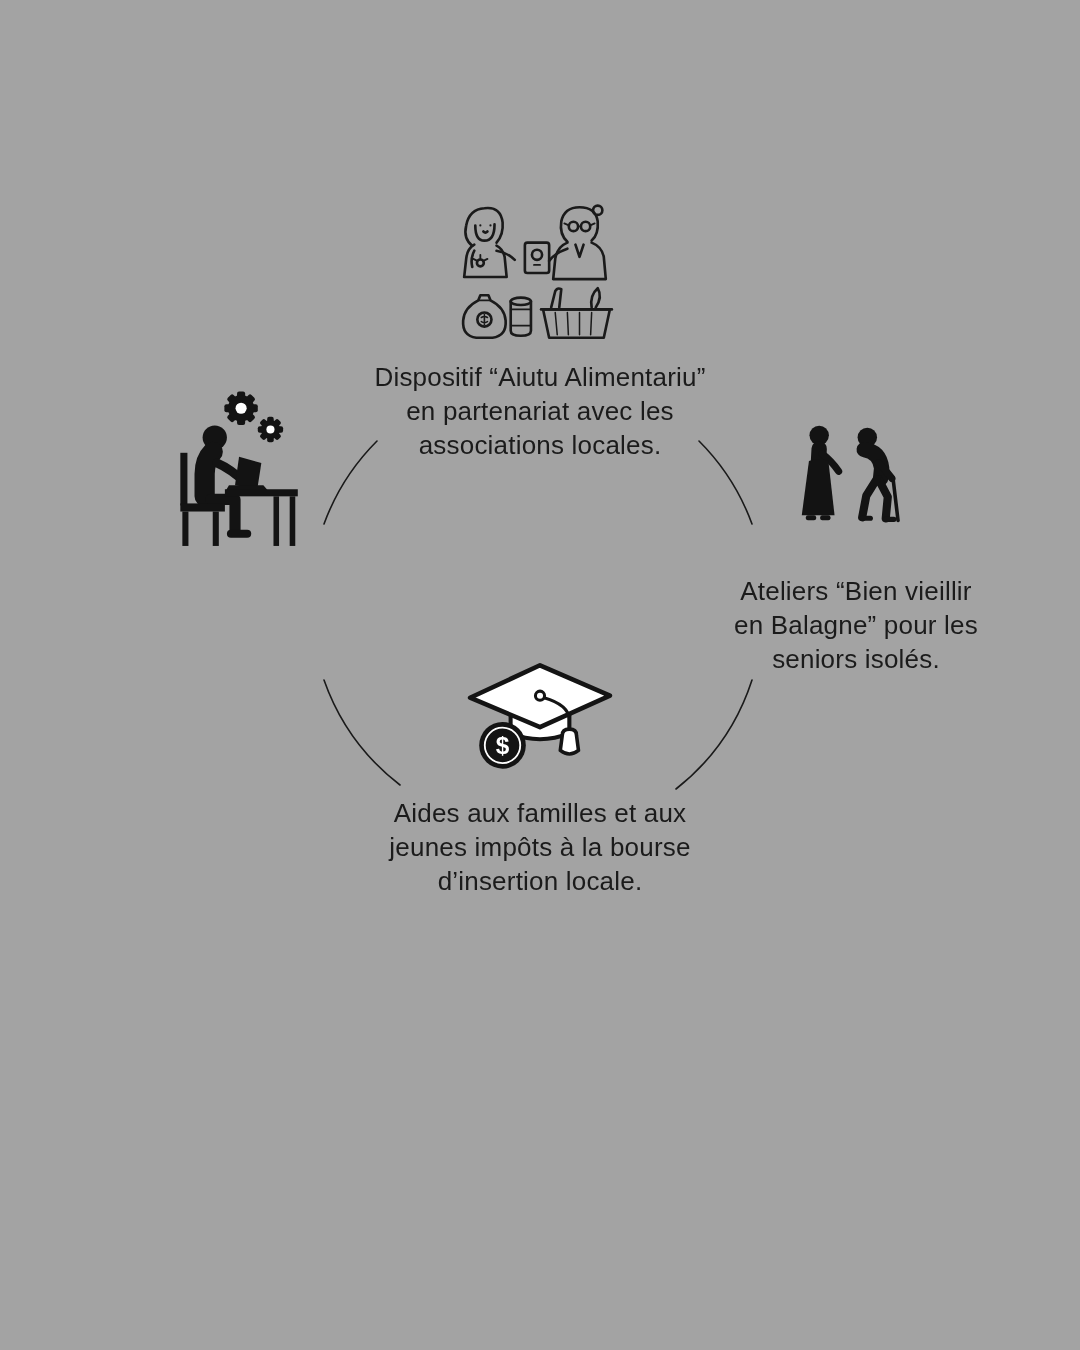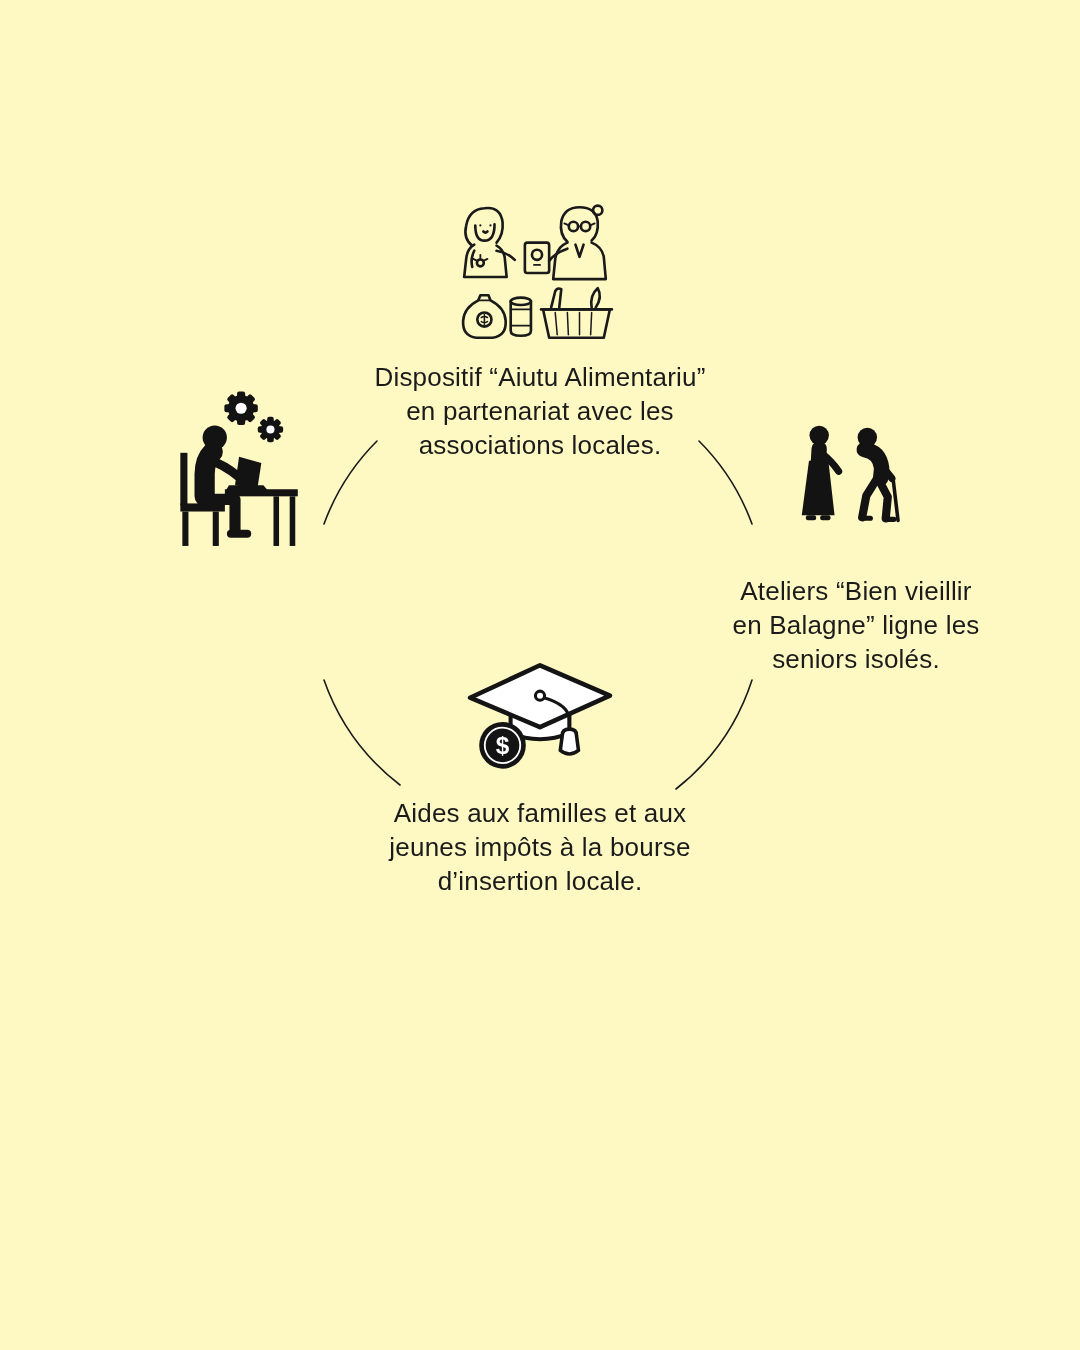--- a/index.html
+++ b/index.html
@@ -1,19 +1,19 @@
 <!DOCTYPE html>
 <html><head>
 <meta charset="utf-8">
 <style>
   html,body{margin:0;padding:0;background:#ffffff;}
   .canvas{
     position:relative;
     width:1080px;height:1350px;
-    background:#fef9c3;
+    background:#a3a3a3;
     margin:0 auto;
     overflow:hidden;
     font-family:"Liberation Sans",sans-serif;
   }
   .arcs{position:absolute;left:0;top:0;width:1080px;height:1350px;}
   figure.icon{position:absolute;margin:0;padding:0;}
   figure.icon svg{width:100%;height:100%;display:block;}
   .caption{
     position:absolute;margin:0;
     text-align:center;
@@ -182,21 +182,21 @@
             <path d="M82 58 L72 74 L68 95" stroke-width="8"></path>
             <path d="M91 97 L99 97" stroke-width="5"></path>
             <path d="M68 96 L76 96" stroke-width="5"></path>
             <path d="M98 56 L103 98" stroke-width="3.5"></path>
           </g>
         </g>
       </g>
     </svg>
   </figure>
   <p class="caption cap-right">Ateliers “Bien vieillir
-en Balagne” ligne les
+en Balagne” pour les
 seniors isolés.</p>
 
   <figure class="icon icon-bottom">
     <svg viewBox="0 0 150 125">
       <g stroke="#141414" stroke-linecap="round" stroke-linejoin="round">
         <g>
           <path d="M46 58 L46 76 Q75 88 104 76 L104 56" fill="#ffffff" stroke-width="4"></path>
           <path d="M6 41 L75 9 L144 39 L75 70 Z" fill="#ffffff" stroke-width="4.5"></path>
           <path d="M79 41 Q103 48 104 62 L104 73" fill="none" stroke-width="3"></path>
           <circle cx="75" cy="39" r="4.5" fill="#ffffff" stroke-width="3"></circle>

